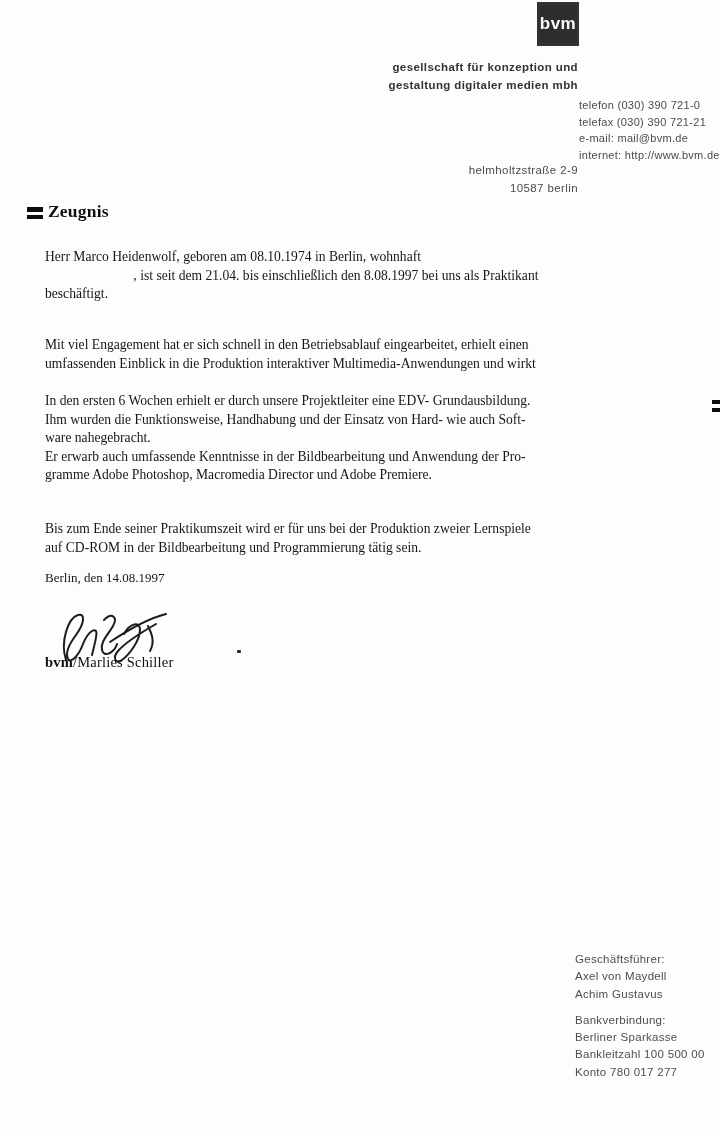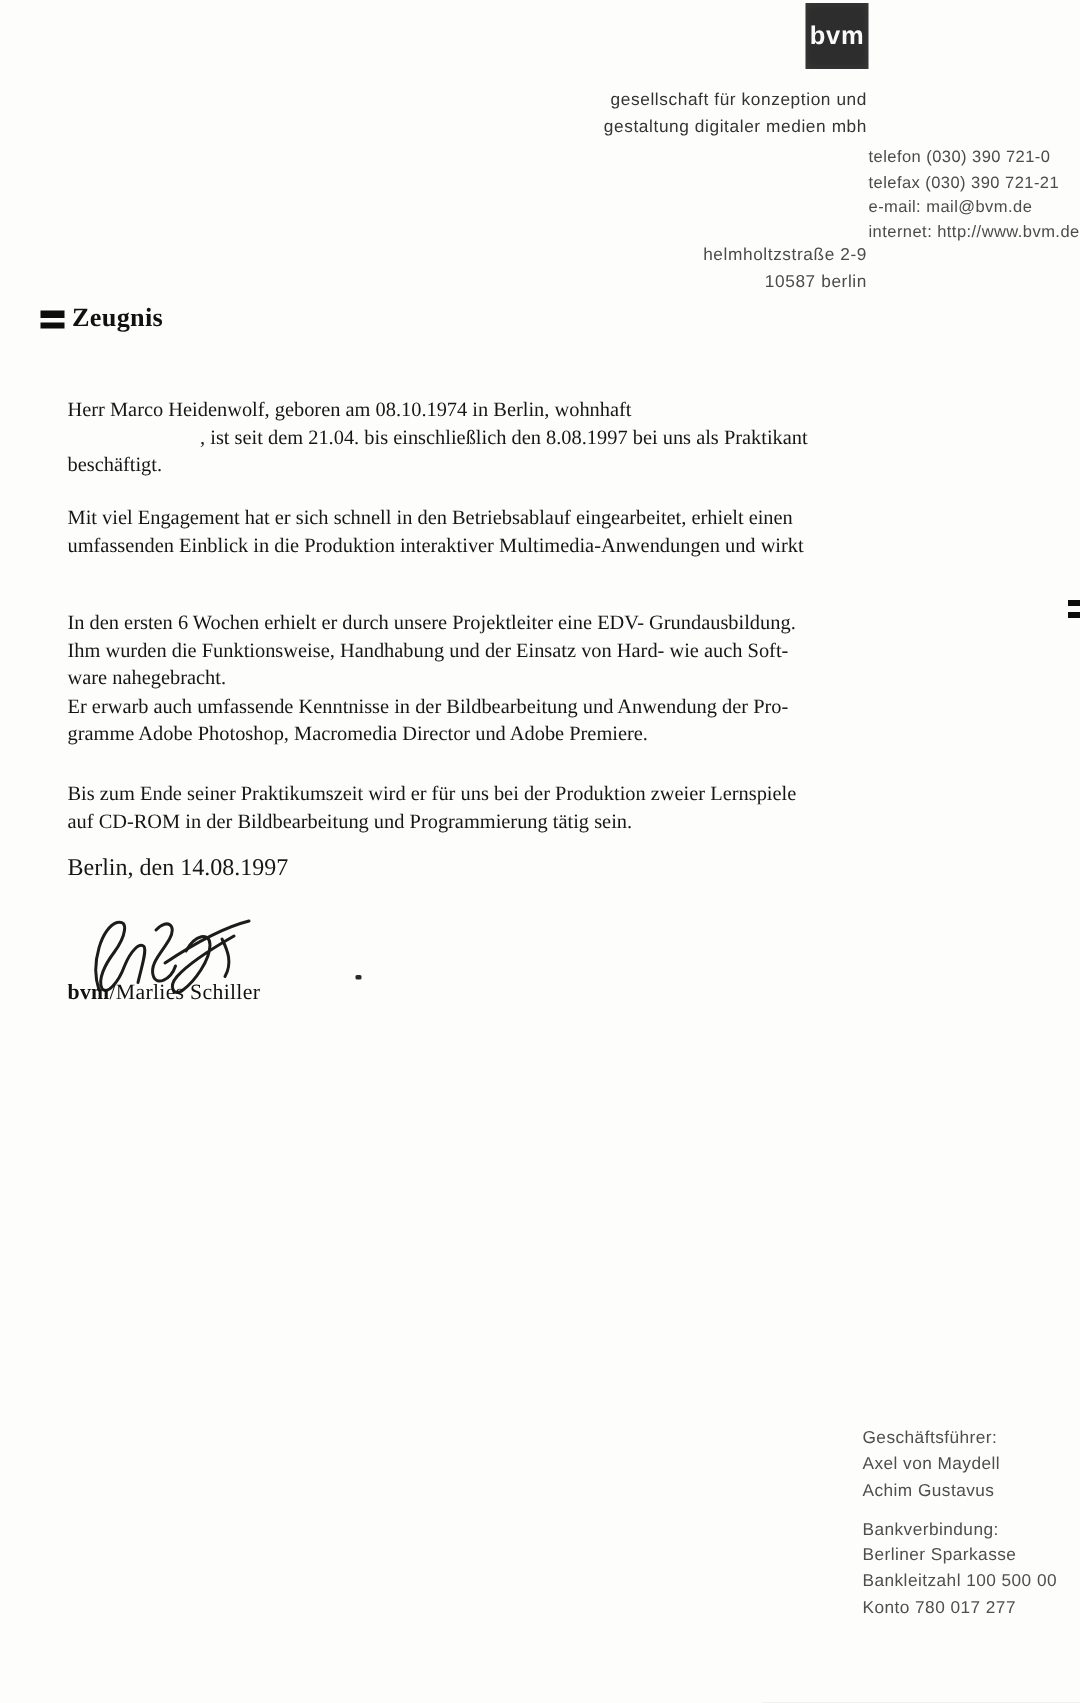--- a/index.html
+++ b/index.html
@@ -19,21 +19,21 @@
     display:flex;align-items:center;justify-content:center;
   }
   .logo span{
     font-family:"Liberation Sans", sans-serif;
     font-weight:bold;font-size:17px;color:#fafafa;letter-spacing:.5px;
   }
   .company-block{
     position:absolute;right:142px;top:58px;
     text-align:right;
     font-family:"Liberation Sans", sans-serif;
-    font-size:11.5px;font-weight:400;color:#333333;
+    font-size:11.5px;font-weight:700;color:#333333;
     line-height:18px;letter-spacing:.4px;white-space:nowrap;
   }
   .contact-block{
     position:absolute;left:579px;top:97px;
     font-family:"Liberation Sans", sans-serif;
     font-size:11px;color:#4b4b4b;
     line-height:16.5px;letter-spacing:.3px;white-space:nowrap;
   }
   .address-block{
     position:absolute;right:142px;top:162px;
@@ -46,22 +46,22 @@
   .heading{position:absolute;left:27px;top:201px;display:flex;align-items:flex-start;}
   .dbar{width:16px;margin-top:6px;margin-right:5px;}
   .dbar i{display:block;height:4.5px;background:#0d0d0d;margin-bottom:3px;}
   .heading h1{
     margin:0;font-size:17.5px;font-weight:bold;color:#111;
     font-family:"Liberation Serif", serif;letter-spacing:.2px;
   }
   
   .bodytext{position:absolute;left:45px;width:600px;font-size:13.6px;line-height:18.6px;color:#161616;}
   .bodytext .line{white-space:pre;}
-  .p1{top:264px;} .p2{top:336px;} .p3{top:406px;font-family:Liberation Serif, serif;} .p4{top:520px;}
-  .dateline{position:absolute;left:45px;top:570px;font-size:16px;color:#161616;}
+  .p1{top:248px;} .p2{top:336px;} .p3{top:392px;font-family:Liberation Serif, serif;} .p4{top:520px;}
+  .dateline{position:absolute;left:45px;top:570px;font-size:13px;color:#161616;}
   
   .sig-svg{position:absolute;left:52px;top:608px;}
   .sig-label{
     position:absolute;left:45px;top:654px;
     font-size:14.5px;color:#111;letter-spacing:.2px;
   }
   .sig-label b{font-weight:bold;}
   .sig-dot{position:absolute;left:237px;top:650px;width:4px;height:3px;background:#2a2a2a;border-radius:1px;}
   
   .fold-mark{position:absolute;left:712px;top:400px;width:8px;}

